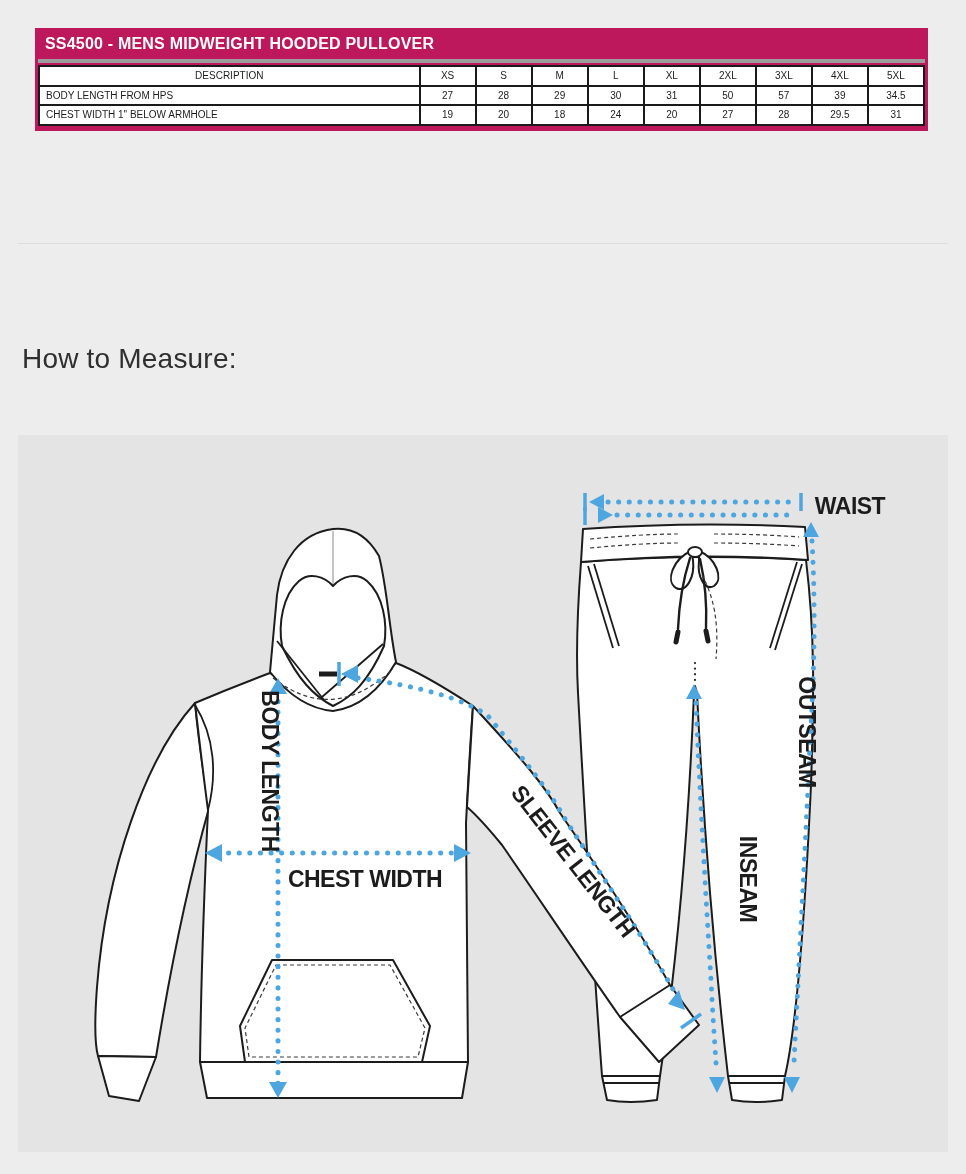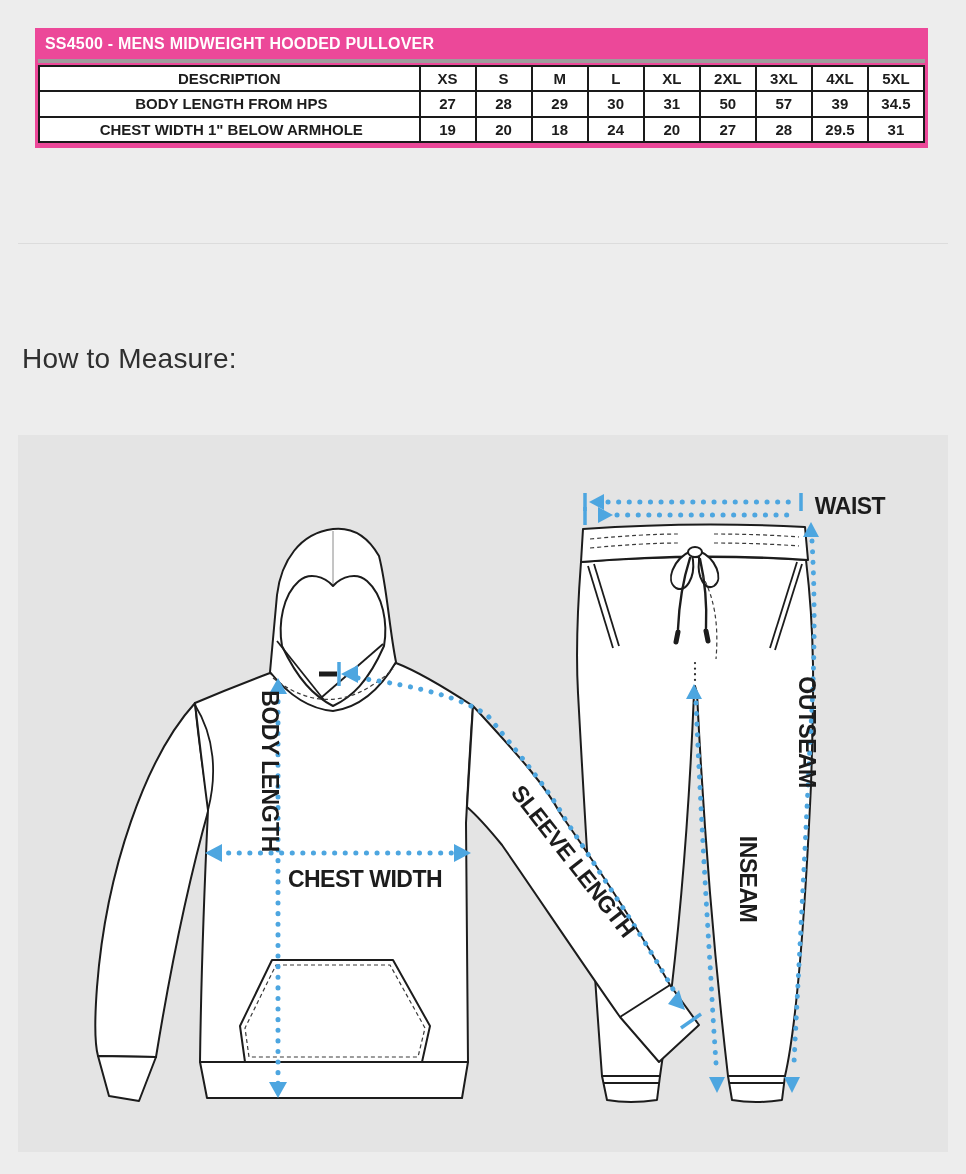--- a/index.html
+++ b/index.html
@@ -3,36 +3,36 @@
 <meta charset="utf-8">
 <style>
   html,body{margin:0;padding:0;}
   .page{
     position:relative;width:966px;height:1174px;background:#ededed;
     font-family:"Liberation Sans",sans-serif;overflow:hidden;
   }
   
   .size-chart{
     position:absolute;left:35px;top:28px;width:893px;
-    background:#ec4899;padding:0 3px 5px 3px;box-sizing:border-box;
+    background:#be185d;padding:0 3px 5px 3px;box-sizing:border-box;
   }
   .chart-title{
     color:#ffffff;font-size:16px;font-weight:bold;
     padding:8px 7px 7px 7px;line-height:1;letter-spacing:.2px;white-space:nowrap;
   }
   .chart-strip{height:4px;background:#9d9d9d;margin-bottom:2px;}
   table.sizes{
     width:100%;border-collapse:collapse;background:#ffffff;table-layout:fixed;
   }
   table.sizes th, table.sizes td{
-    border:2px solid #1a1a1a;font-size:15px;font-weight:bold;color:#1c1c1c;
+    border:2px solid #1a1a1a;font-size:10px;font-weight:normal;color:#1c1c1c;
     text-align:center;padding:3px 2px;line-height:1.15;white-space:nowrap;
     overflow:hidden;
   }
-  table.sizes td.row-label{text-align:center;padding-left:6px;}
+  table.sizes td.row-label{text-align:left;padding-left:6px;}
   
   .divider{position:absolute;left:18px;right:18px;top:243px;height:1px;background:#dcdcdc;}
   .section-heading{
     position:absolute;left:18px;top:339px;margin:4px;
     font-size:28px;font-weight:normal;color:#2f2f2f;letter-spacing:.2px;
   }
   
   .diagram-panel{
     position:absolute;left:18px;top:435px;width:930px;height:717px;background:#e4e4e4;text-align:right;
   }

